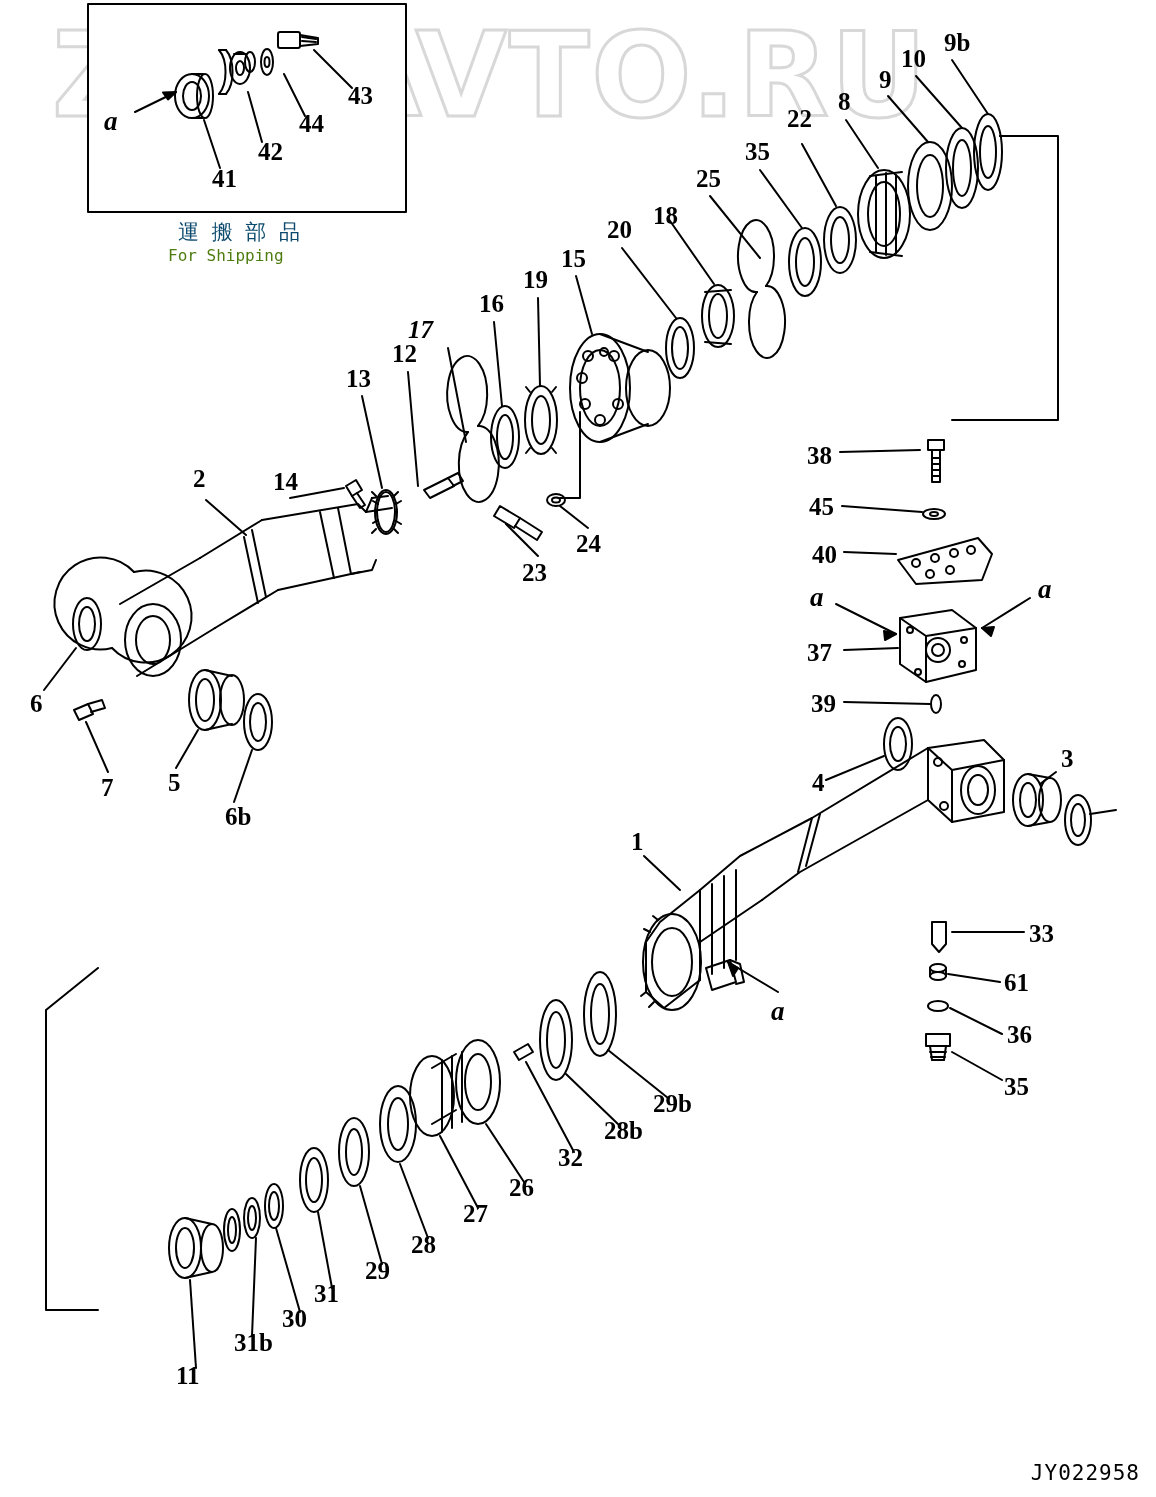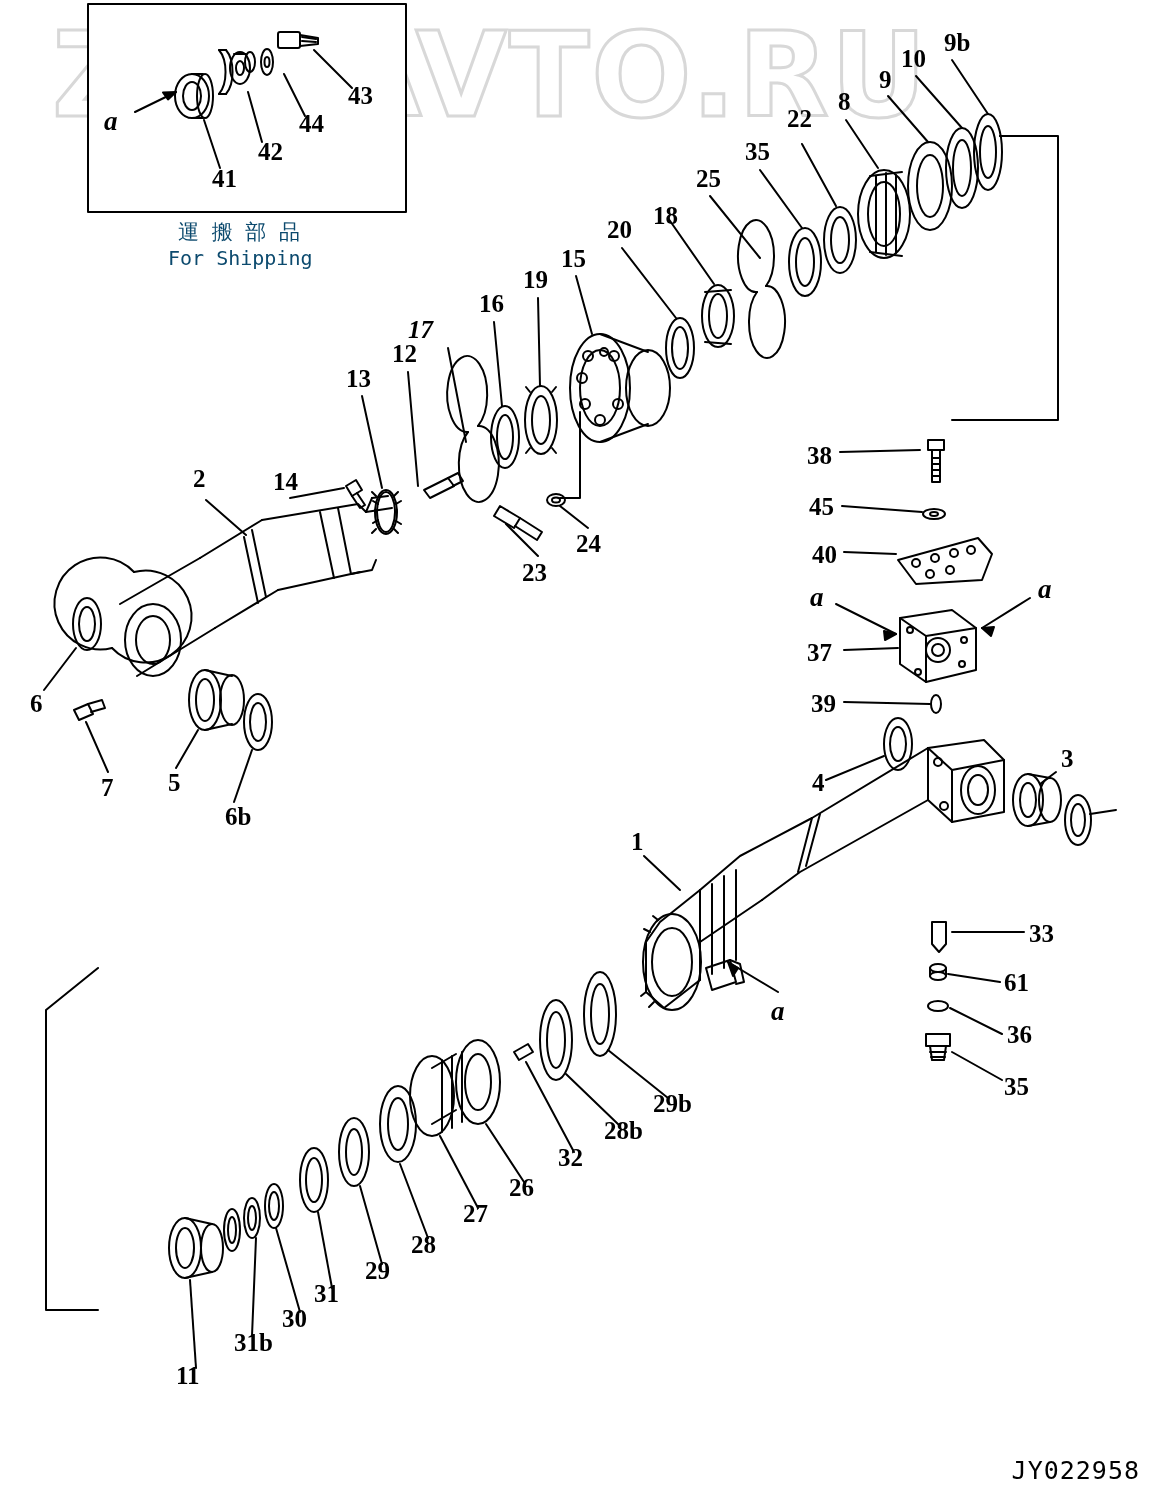--- a/index.html
+++ b/index.html
@@ -34,30 +34,30 @@
     position:absolute;
     font-family:"DejaVu Sans",sans-serif;
     font-size:21px;
     letter-spacing:3px;
     color:#0c4a6e;
     white-space:nowrap;
   }
   .eng{
     position:absolute;
     font-family:"DejaVu Sans Mono",monospace;
-    font-size:20px;
+    font-size:16px;
     letter-spacing:0px;
-    color:#0c4a6e;
+    color:#4d7c0f;
     white-space:nowrap;
   }
   .code{
     position:absolute;
     right:16px;bottom:12px;
     font-family:"DejaVu Sans Mono",monospace;
-    font-size:25px;
+    font-size:21px;
     letter-spacing:1px;
     color:#000;
   }
   svg.art{position:absolute;left:0;top:0;width:1156px;height:1497px;}
   svg.art *{vector-effect:non-scaling-stroke;}
 </style>
 </head>
 <body>
 
 <div id="stage">

